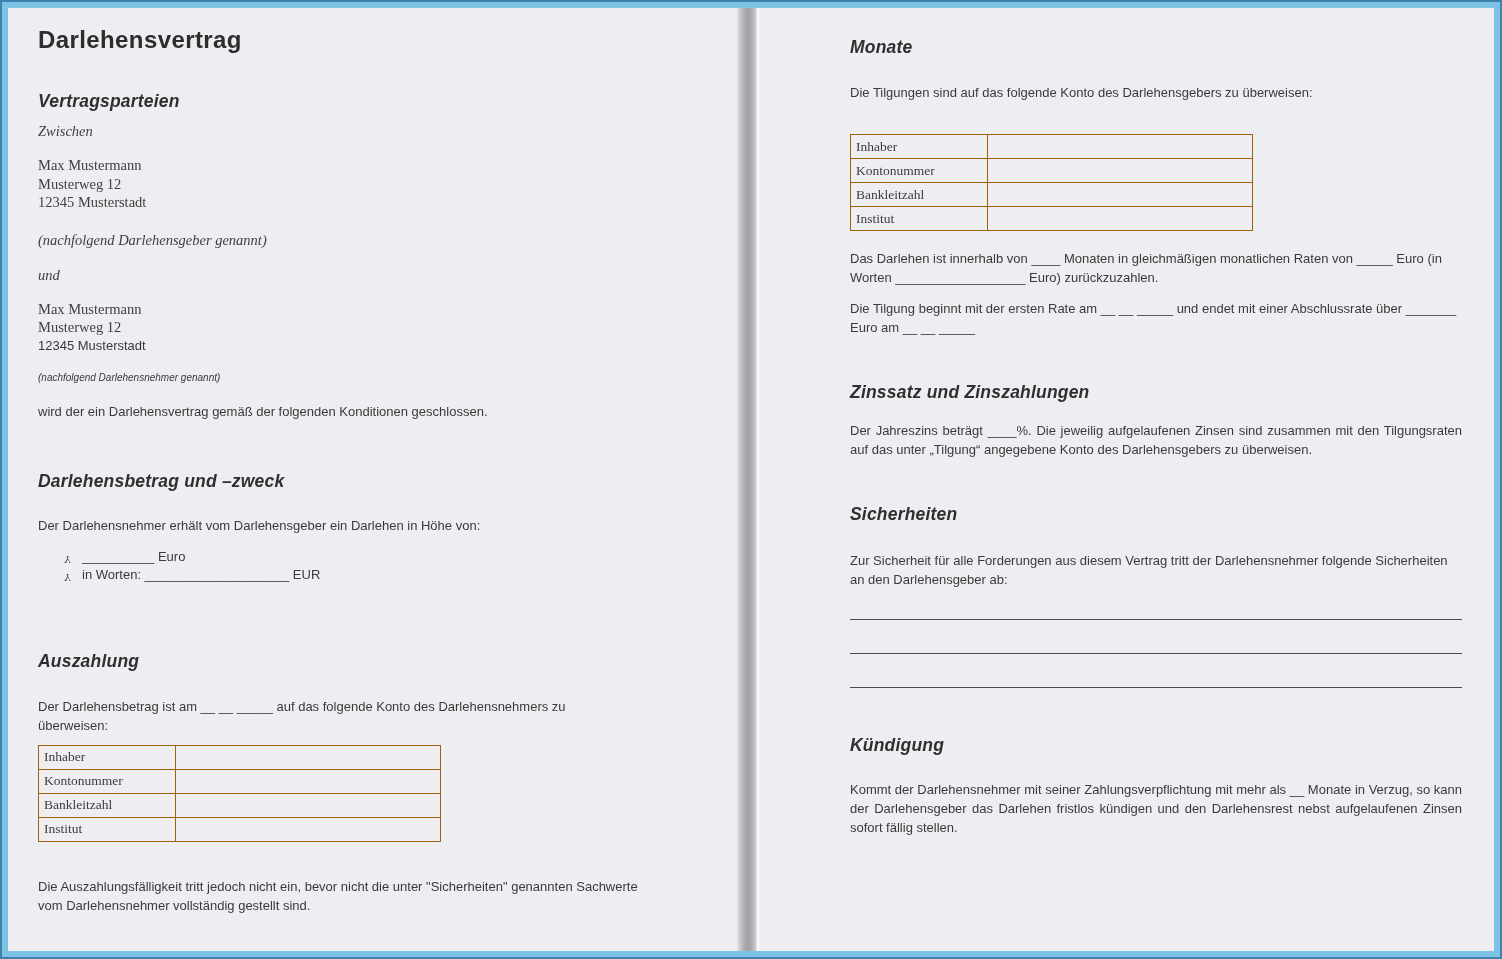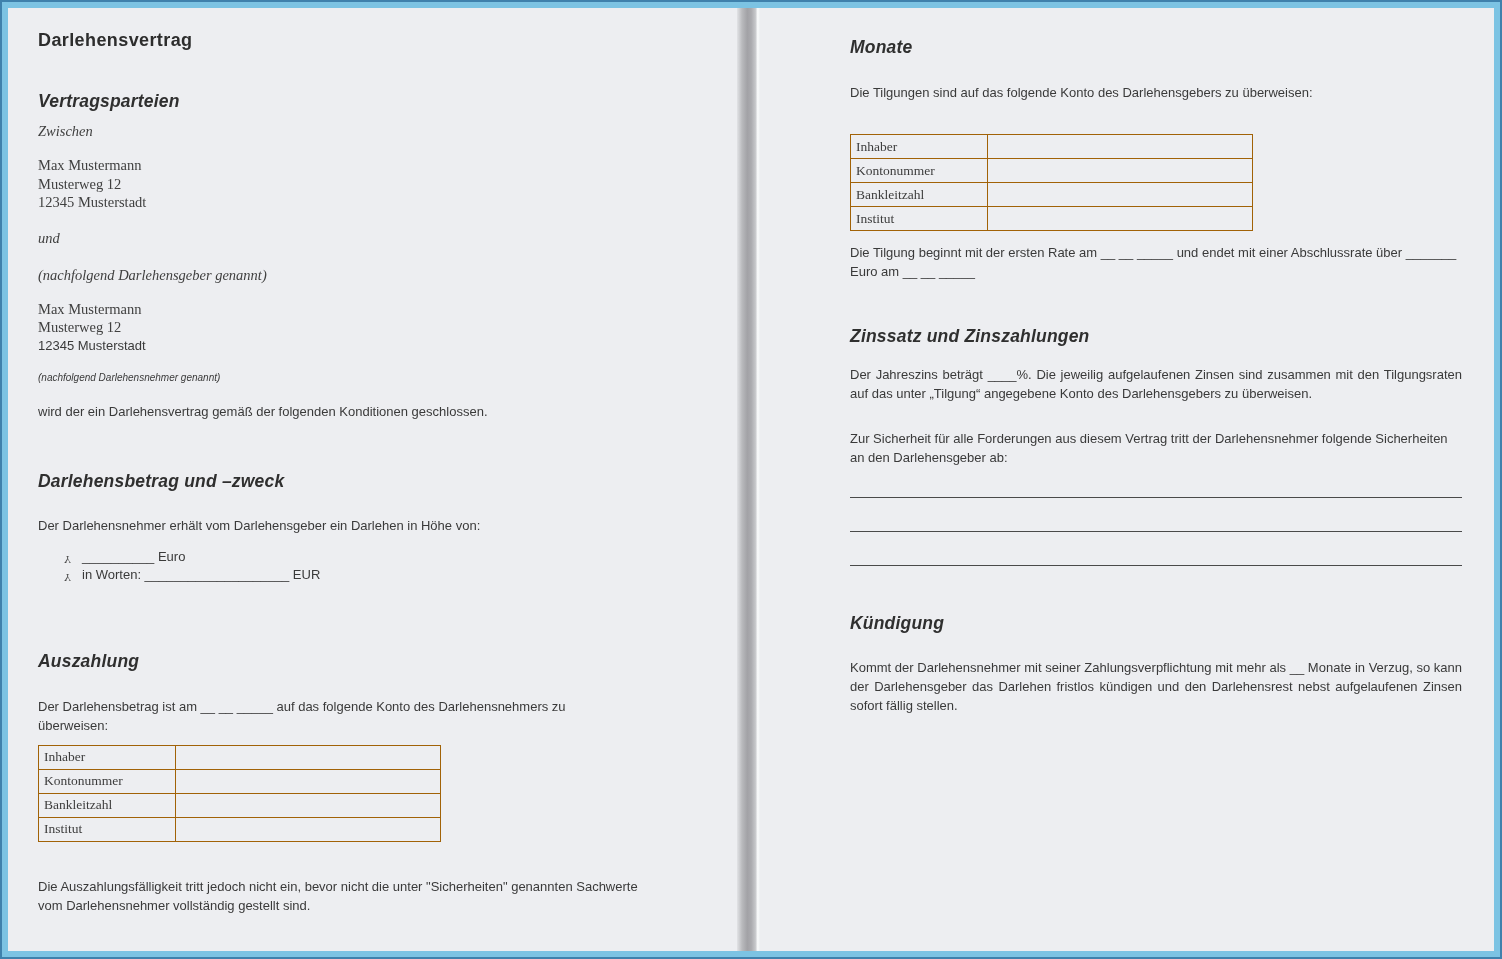--- a/index.html
+++ b/index.html
@@ -25,21 +25,21 @@
     background:linear-gradient(to right,
       #e2e3e6 0%, #b9babd 22%, #a2a2a6 45%, #ababaf 62%,
       #c6c7ca 80%, #fbfcfd 90%, #eceef0 100%);
   }
 
   .page { position:absolute; top:0; height:100%; }
   .page-left  { left:0;   width:729px; padding:12px 20px 0 30px; }
   .page-right { left:752px; width:742px; padding:14px 36px 0 90px; }
 
   h1.doc-title {
-    font-size:18px; font-weight:bold; color:#2d2d2d;
+    font-size:24px; font-weight:bold; color:#2d2d2d;
     letter-spacing:.4px; line-height:24px; margin-top:8px;
   }
   h2.sec {
     font-size:17.5px; font-weight:bold; font-style:italic;
     color:#2f2f2f; letter-spacing:.2px; line-height:22px;
   }
 
   .sans   { font-size:13px; line-height:18px; }
   .sans2  { font-size:13px; line-height:19px; }
   .serif  { font-family:"Liberation Serif", serif; font-size:14.5px; line-height:18.5px; color:#404040; }
@@ -113,23 +113,23 @@
       <h2 class="sec m-vertrag">Vertragsparteien</h2>
 
       <div class="serif-i m-zwischen">Zwischen</div>
 
       <div class="m-addr1">
         <div class="serif">Max Mustermann</div>
         <div class="serif">Musterweg 12</div>
         <div class="serif">12345 Musterstadt</div>
       </div>
 
+      <div class="serif-i m-note1">(nachfolgend Darlehensgeber genannt)</div>
+
       <div class="serif-i m-und">und</div>
-
-      <div class="serif-i m-note1">(nachfolgend Darlehensgeber genannt)</div>
 
       <div class="m-addr2">
         <div class="serif">Max Mustermann</div>
         <div class="serif">Musterweg 12</div>
         <div class="sans">12345 Musterstadt</div>
       </div>
 
       <div class="sans-i m-note2">(nachfolgend Darlehensnehmer genannt)</div>
 
       <div class="sans m-intro">wird der ein Darlehensvertrag gemäß der folgenden Konditionen geschlossen.</div>
@@ -198,27 +198,29 @@
             <td class="lbl">Bankleitzahl</td>
             <td class="val"></td>
           </tr>
           <tr>
             <td class="lbl">Institut</td>
             <td class="val"></td>
           </tr>
         </tbody>
       </table>
 
+      <div class="sans2 m-para2" style="max-width:600px;">Das Darlehen ist innerhalb von ____ Monaten in gleichmäßigen monatlichen Raten von _____ Euro (in Worten __________________ Euro) zurückzuzahlen.</div>
 
       <div class="sans2 m-para3" style="max-width:610px;">Die Tilgung beginnt mit der ersten Rate am __ __ _____ und endet mit einer Abschlussrate über _______ Euro am __ __ _____</div>
 
       <h2 class="sec m-zins">Zinssatz und Zinszahlungen</h2>
 
       <div class="sans2 just m-zinsp" style="max-width:612px;">Der Jahreszins beträgt ____%. Die jeweilig aufgelaufenen Zinsen sind zusammen mit den Tilgungsraten auf das unter „Tilgung“ angegebene Konto des Darlehensgebers zu überweisen.</div>
 
+      <h2 class="sec m-sicher">Sicherheiten</h2>
 
       <div class="sans2 m-sicherp" style="max-width:605px;">Zur Sicherheit für alle Forderungen aus diesem Vertrag tritt der Darlehensnehmer folgende Sicherheiten an den Darlehensgeber ab:</div>
 
       <div class="blank-line m-line1" style="max-width:612px;"></div>
       <div class="blank-line m-line" style="max-width:612px;"></div>
       <div class="blank-line m-line" style="max-width:612px;"></div>
 
       <h2 class="sec m-kuend">Kündigung</h2>
 
       <div class="sans2 just m-kuendp" style="max-width:612px;">Kommt der Darlehensnehmer mit seiner Zahlungsverpflichtung mit mehr als __ Monate in Verzug, so kann der Darlehensgeber das Darlehen fristlos kündigen und den Darlehensrest nebst aufgelaufenen Zinsen sofort fällig stellen.</div>

